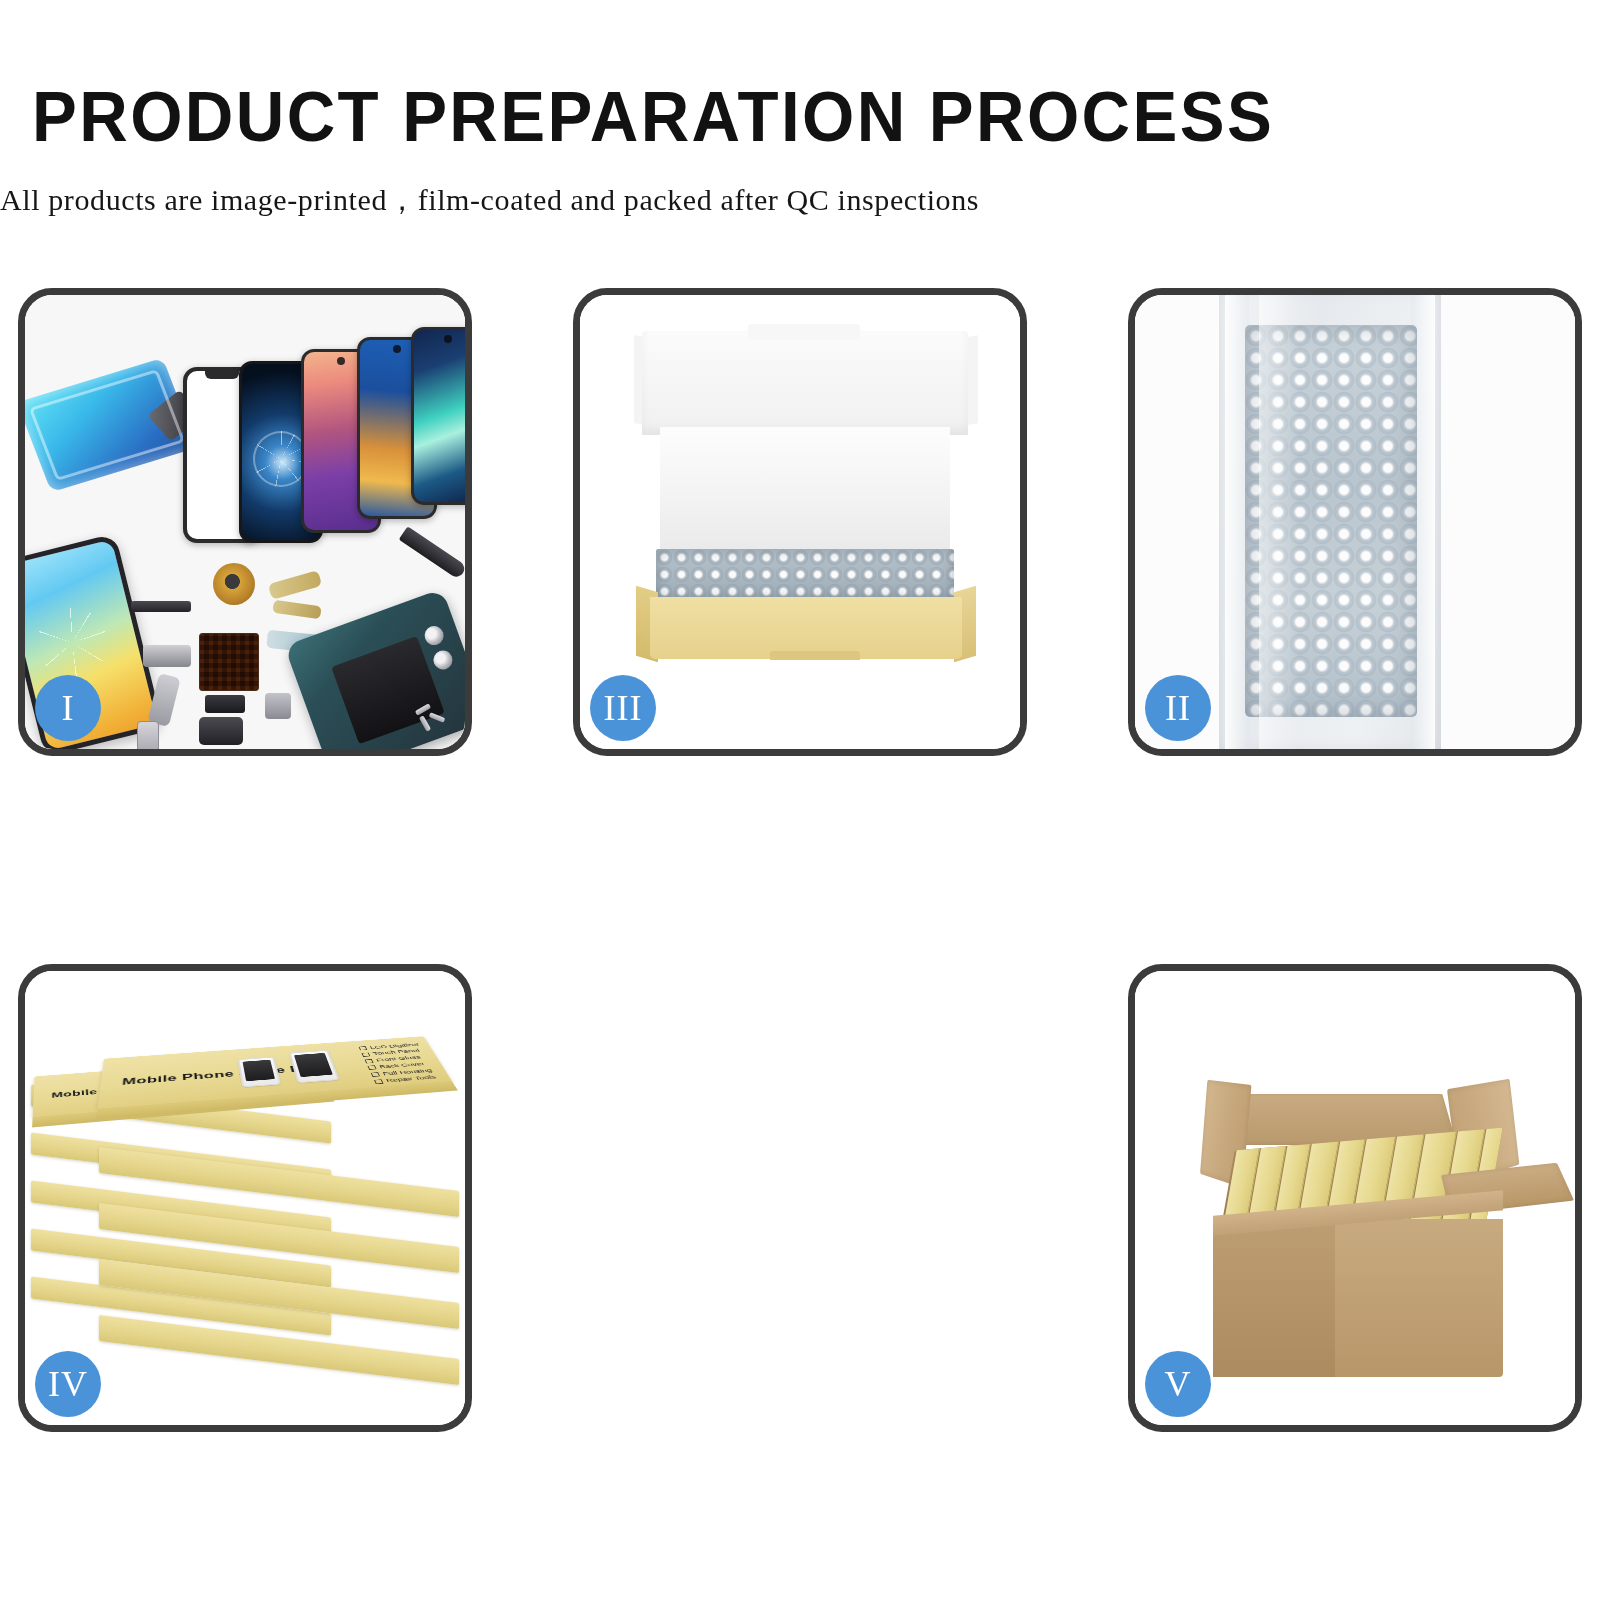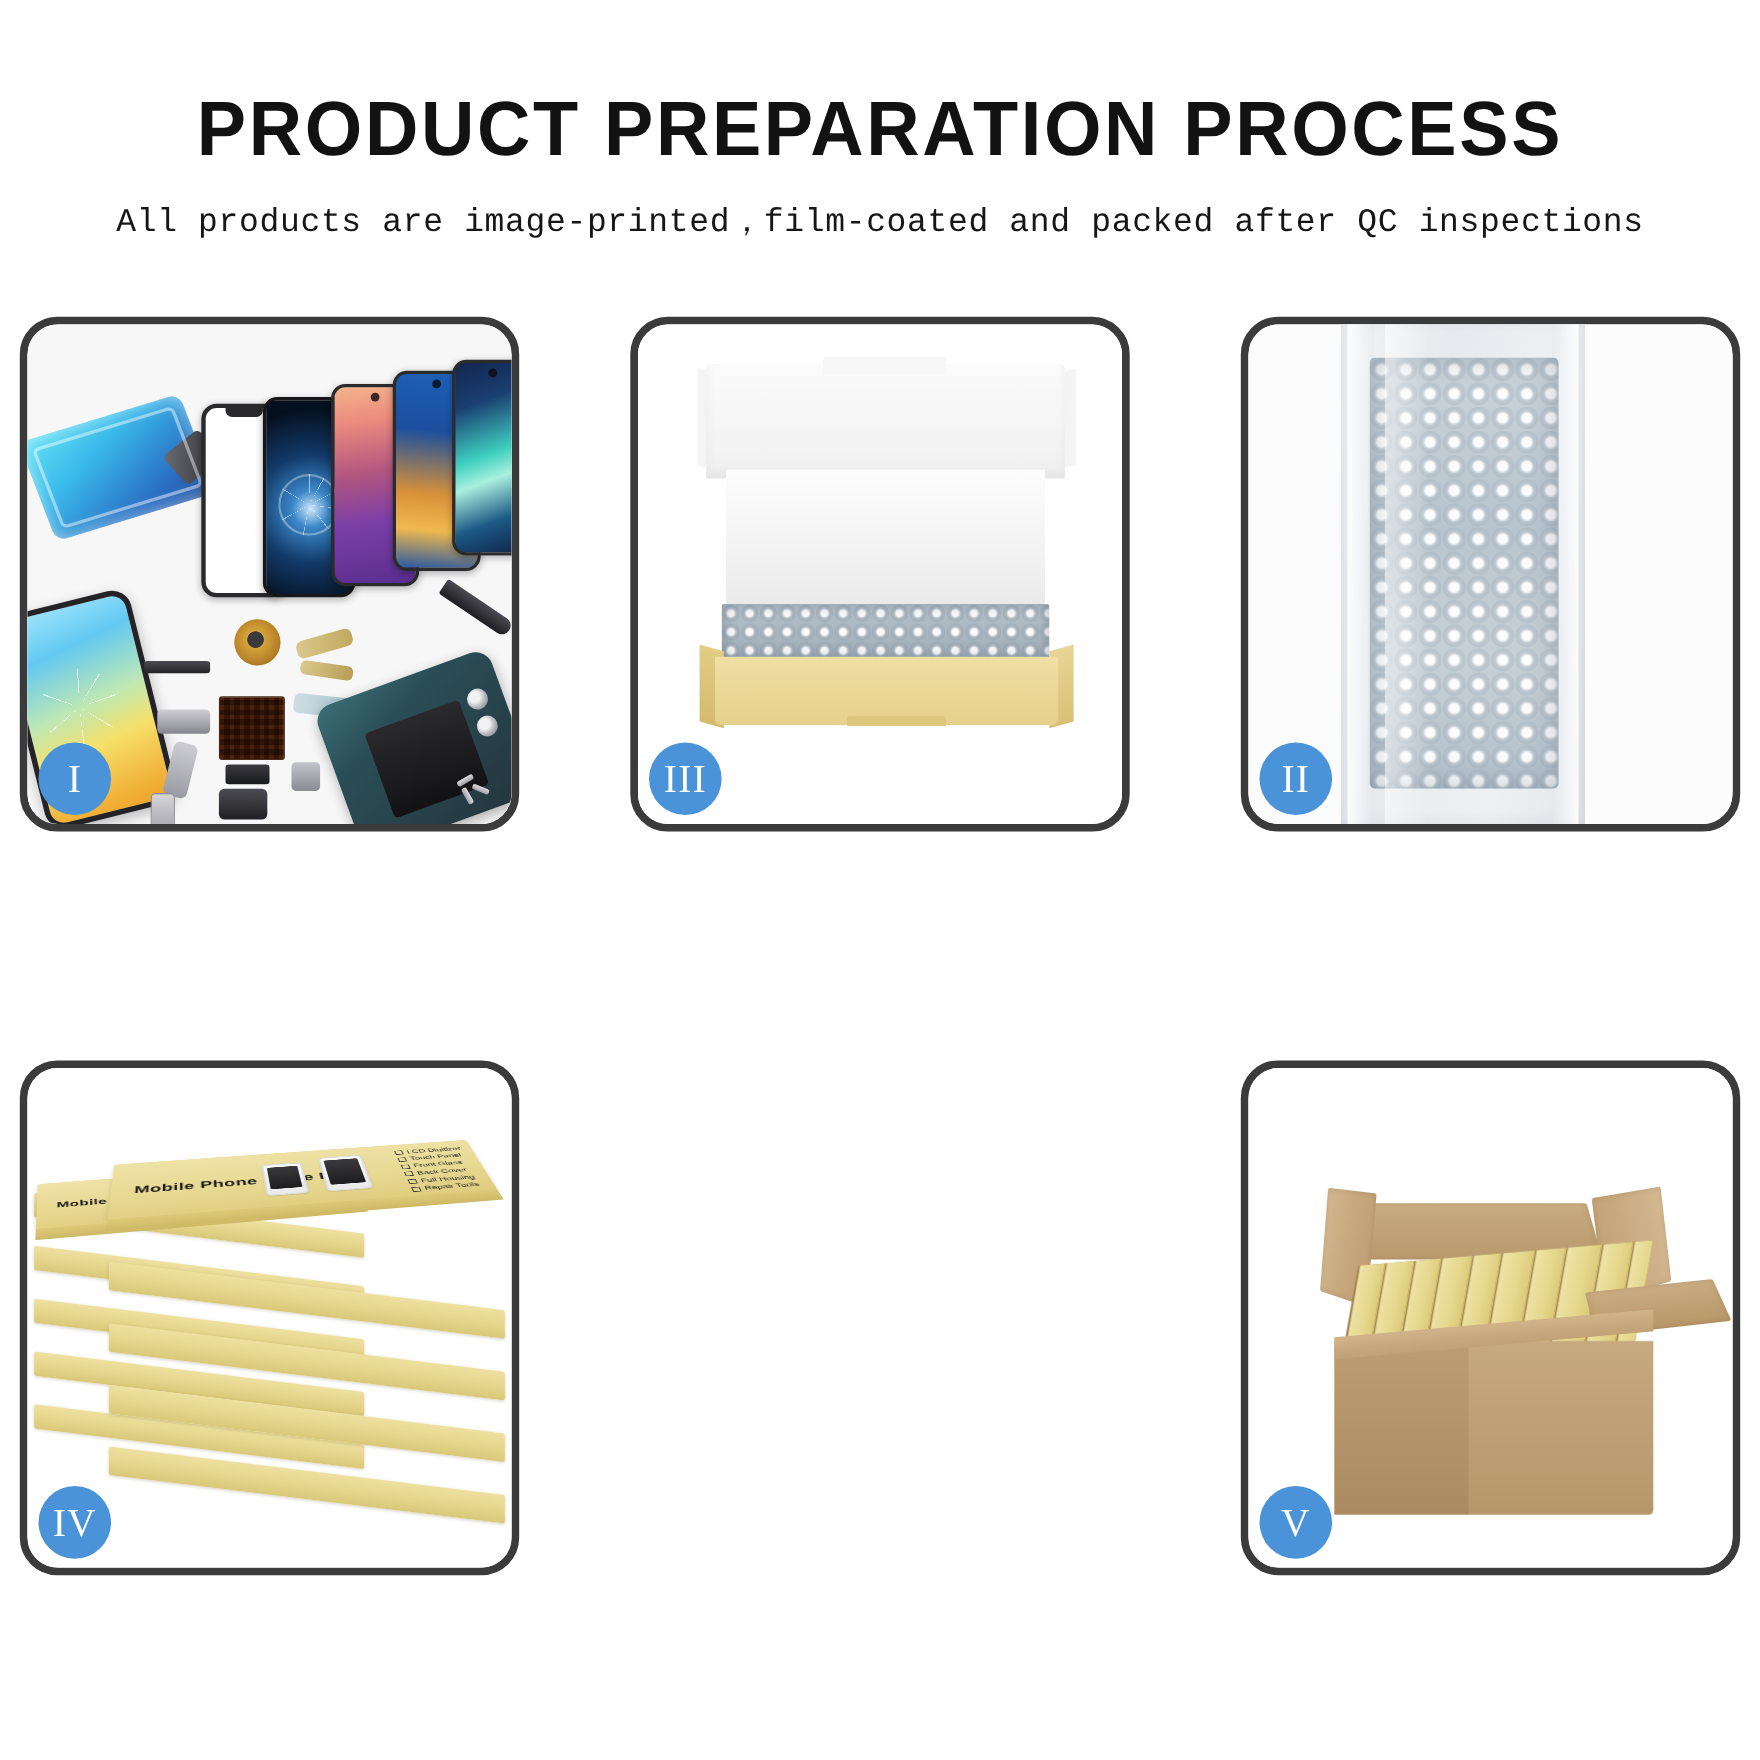--- a/index.html
+++ b/index.html
@@ -13,37 +13,37 @@
     position: relative;
     overflow: hidden;
     font-family: "Liberation Sans", sans-serif;
   }
 
   
   .header {
     position: absolute;
     top: 0; left: 0;
     width: 1600px;
-    text-align: center;
+    text-align: left;
   }
   .title {
     margin: 0;
     padding-top: 82px;
     font-family: "Liberation Sans", sans-serif;
     font-size: 70px;
     font-weight: bold;
     letter-spacing: 2.5px;
     color: #121212;
     line-height: 1.0;
     transform: scaleX(0.96);
   }
   .subtitle {
     margin: 0;
     padding-top: 28px;
-    font-family: Liberation Mono, monospace;
+    font-family: Liberation Serif, serif;
     font-size: 30px;
     font-weight: normal;
     letter-spacing: 0.6px;
     color: #161616;
     white-space: nowrap;
   }
 
   
   .grid {
     position: absolute;

